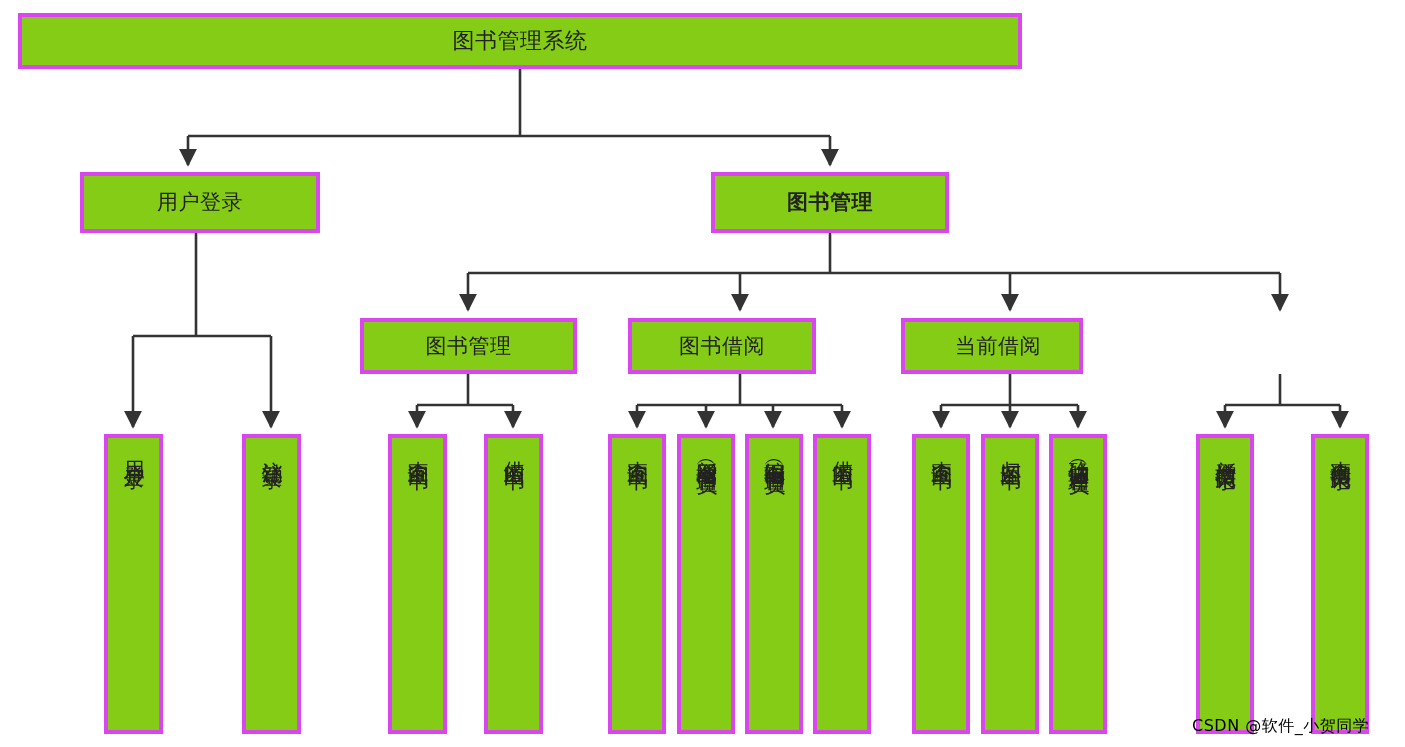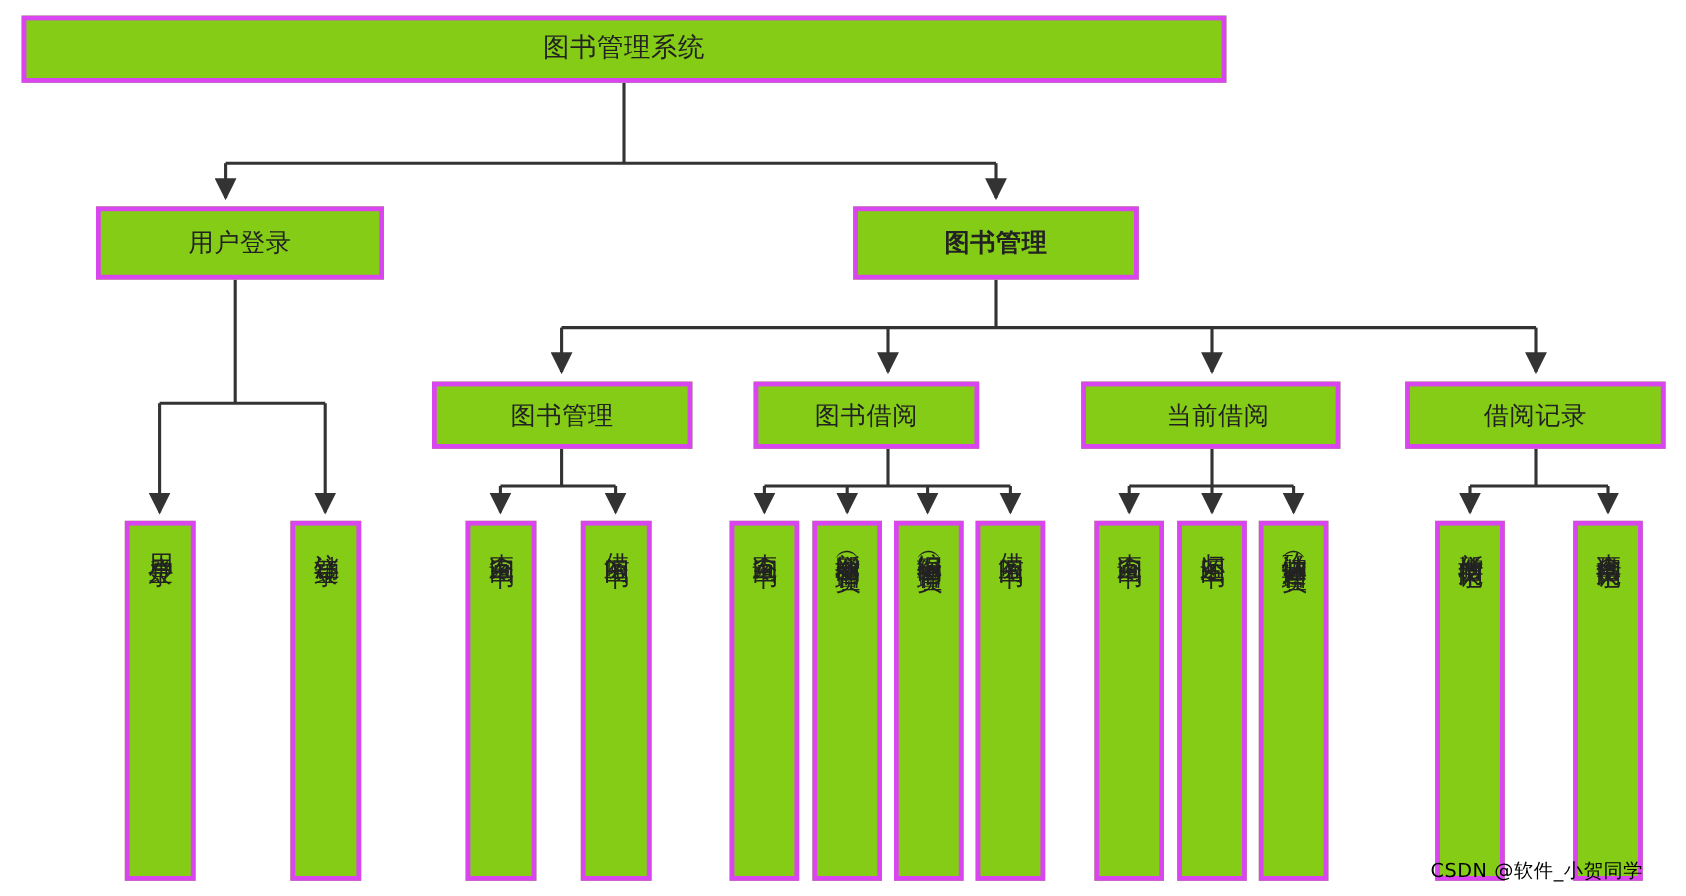--- a/index.html
+++ b/index.html
@@ -141,27 +141,24 @@
   </div>
 
   <div class="node h" style="left:360px;top:318px;width:217px;height:56px;">
     <span class="label">图书管理</span>
   </div>
 
   <div class="node h" style="left:608px;top:318px;width:188px;height:56px;margin-left:20px;">
     <span class="label">图书借阅</span>
   </div>
 
-  <div class="node h" style="left:901px;top:318px;width:216px;height:56px;padding-left:12px;">
+  <div class="node h" style="left:901px;top:318px;width:182px;height:56px;padding-left:12px;">
     <span class="label">当前借阅</span>
   </div>
 
-  <div class="node h" style="left:1171px;top:318px;width:217px;height:56px;">
-    <span class="label">借阅记录</span>
-  </div>
 
   <div class="node v" style="left:104px;top:434px;width:59px;height:300px;">
     <span class="label">用户登录</span>
   </div>
 
   <div class="node v" style="left:242px;top:434px;width:59px;height:300px;">
     <span class="label">注销登录</span>
   </div>
 
   <div class="node v" style="left:388px;top:434px;width:59px;height:300px;">

